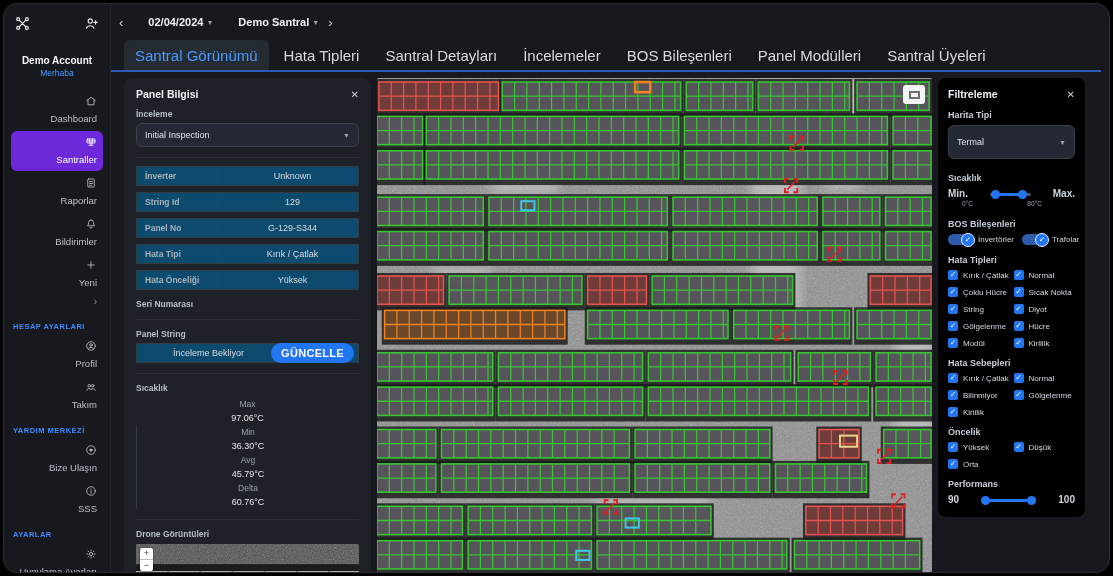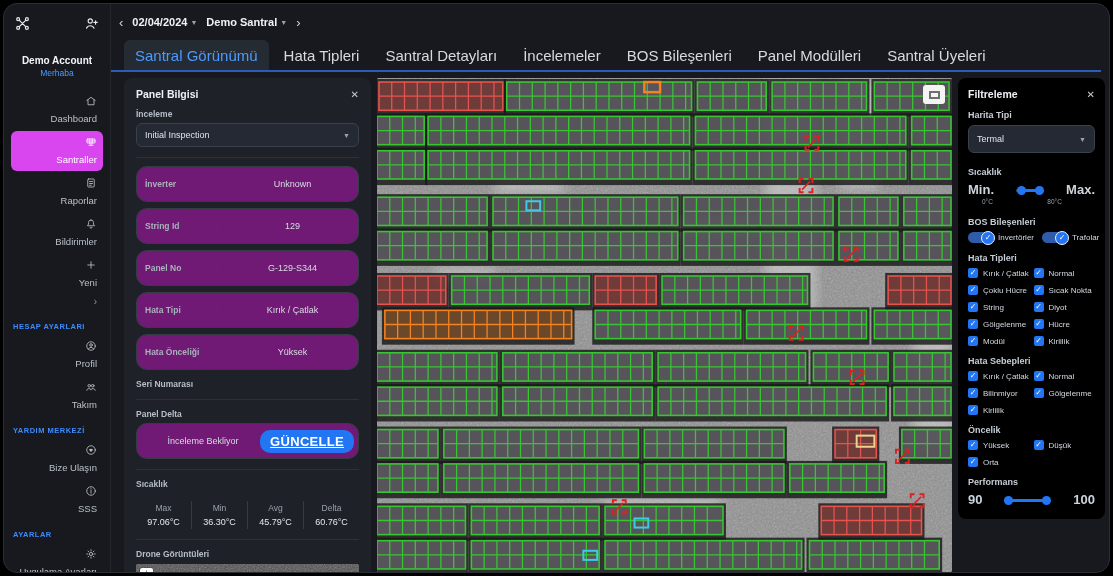--- a/index.html
+++ b/index.html
@@ -14,65 +14,65 @@
   .sb-top { display:flex; justify-content:space-between; padding:0 4px; color:#e3e7ec; }
   .sb-top svg { width:15px; height:15px; cursor:pointer; }
   .avatar { margin:14px auto 0; width:54px; height:54px; border-radius:50%;
     background:#8d939c; display:flex; align-items:flex-end; justify-content:center; overflow:hidden; }
   .avatar svg { width:40px; height:40px; }
   .user-name { margin-top:10px; text-align:center; font-size:10px; font-weight:700; color:#f2f4f7; }
   .greeting { margin-top:2px; text-align:center; font-size:8.5px; color:#4d9aff; }
   nav { margin-top:12px; display:flex; flex-direction:column; gap:1px; }
   .nav-item { display:flex; align-items:flex-end; gap:7px; padding:5px 6px; border-radius:6px;
     font-size:9.5px; color:#b9c0c9; cursor:pointer; line-height:1.15;flex-direction:column; }
-  .nav-item.active { background:#d946ef; color:#fff; }
+  .nav-item.active { background:#6d28d9; color:#fff; }
   .nav-item svg { width:12px; height:12px; flex:none; }
   .nav-item .chev { margin-left:auto; font-size:10px; color:#8b939d; }
   .section-title { margin:9px 2px 3px; font-size:7.5px; font-weight:700; letter-spacing:.5px; color:#3d8bfd; }
   .logo { margin-top:auto; display:flex; align-items:center; justify-content:center; gap:2px;
     font-size:11px; letter-spacing:2.5px; color:#e8ebef; font-weight:500; padding-bottom:4px; }
   .logo svg { width:13px; height:13px; }
 
   
   .main { flex:1; display:flex; flex-direction:column; min-width:0; }
   .topbar { height:36px; display:flex; align-items:center; gap:9px; padding-left:8px;
     color:#eef1f5; font-size:11px; font-weight:700; }
   .topbar .nav-arrow { color:#cfd4da; font-size:13px; cursor:pointer; font-weight:400; }
   .topbar .caret { font-size:7px; color:#9aa2ac; margin-left:3px; }
-  .picker { display:flex; align-items:center; cursor:pointer; }
+  .picker { display:flex; align-items:center; cursor:pointer;margin-left:16px; }
 
   .tabbar { display:flex; gap:4px; padding-left:13px; margin-right:8px;
     border-bottom:2px solid #2a5cb8; }
   .tab { padding:7px 11px 6px; font-size:15px; color:#d6dae0; cursor:pointer;
     border-radius:6px 6px 0 0; white-space:nowrap; }
   .tab.active { background:#252b33; color:#4d9aff; }
 
-  .content { flex:1; display:flex; gap:6px; padding:6px 4px 0 13px; min-height:0; }
+  .content { flex:1; display:flex; gap:6px; padding:6px 24px 0 13px; min-height:0; }
 
   
   .panel-info { width:247px; flex:none; background:#1e2228; border-radius:8px 8px 0 0;
     padding:10px 12px; overflow:hidden; }
   .card-head { display:flex; align-items:center; justify-content:space-between; }
   .card-title { font-size:10.5px; font-weight:700; color:#eef1f5; }
   .x-btn { color:#c6ccd4; font-size:10px; cursor:pointer; }
   .pi-label { margin:9px 0 4px; font-size:8.5px; font-weight:700; color:#b6bec8; }
   .select-row { height:24px; border:1px solid #3a414b; border-radius:6px; background:#242933;
     display:flex; align-items:center; justify-content:space-between; padding:0 8px;
     font-size:9px; color:#dfe4ea; cursor:pointer; }
   .select-row .caret { font-size:7px; color:#9aa2ac; }
   .div { border:none; border-top:1px solid #2d323a; margin:10px 0 8px; }
-  .field-row { height:36px; border:1px solid #353c46; border-radius:11px; background:#701a75;
+  .field-row { height:20px; border:1px solid #353c46; border-radius:1px; background:#0c4a6e;
     display:flex; align-items:center; margin-bottom:6px; }
   .field-label { width:80px; padding-left:8px; font-size:8.5px; font-weight:700; color:#a9b1bb; }
   .field-sep { width:1px; height:12px; background:#3a414a; }
   .field-value { padding-left:9px; font-size:9px; color:#d8dde3; flex:1;text-align:center; }
   .serial-icon { margin-right:7px; width:15px; height:13px; cursor:pointer; }
-  .update-btn { margin-right:4px; background:#2276f3; color:#fff; font-size:13px; font-weight:700;
-    border:none; border-radius:10px; padding:4px 10px; cursor:pointer; letter-spacing:.3px;text-decoration:underline; }
-  .temps { display:flex; margin-top:12px; }
+  .update-btn { margin-right:4px; background:#2276f3; color:#fff; font-size:11px; font-weight:700;
+    border:none; border-radius:10px; padding:4px 10px; cursor:pointer; letter-spacing:.3px; }
+  .temps { display:flex; margin-top:4px;flex-direction:column; }
   .temp-col { flex:1; text-align:center; padding:2px 0; }
   .temp-col + .temp-col { border-left:1px solid #343b44; }
   .temp-name { font-size:8.5px; color:#99a1ab; margin-bottom:4px; }
   .temp-val { font-size:9px; color:#e3e7ec; }
   .thumb { position:relative; margin-top:5px; border-radius:3px; overflow:hidden; background:#777; }
   .thumb svg { display:block; width:100%; }
   .zoom-ctl { position:absolute; top:4px; left:4px; width:13px; background:#fff; border-radius:2px;
     font-size:9px; line-height:11px; color:#444; text-align:center; cursor:pointer;
     box-shadow:0 0 2px rgba(0,0,0,.6); }
   .zoom-ctl div + div { border-top:1px solid #bbb; }
@@ -86,21 +86,21 @@
 
   
   .filters { width:147px; flex:none; background:#000000; border-radius:8px; padding:10px 10px 12px;
     height:fit-content; color:#cdd4dc; }
   .f-label { margin:10px 0 5px; font-size:9px; font-weight:700; color:#c6cdd5; }
   .slider { position:relative; height:10px; flex:1; }
   .slider .track { position:absolute; top:4px; left:0; right:0; height:3px; background:#49505a; border-radius:2px; }
   .slider .fill { position:absolute; top:4px; height:3px; background:#2276f3; border-radius:2px; }
   .slider .knob { position:absolute; top:1px; width:9px; height:9px; border-radius:50%;
     background:#2276f3; cursor:pointer; }
-  .slider-row { display:flex; align-items:center; gap:22px; font-size:13px; color:#cdd4dc; font-weight:700; }
+  .slider-row { display:flex; align-items:center; gap:22px; font-size:10px; color:#cdd4dc; font-weight:700; }
   .tick-row { position:relative; height:9px; font-size:6.5px; color:#9aa2ad; margin:1px 14px 0; }
   .toggles { display:flex; gap:8px; }
   .toggle { display:flex; align-items:center; gap:4px; cursor:pointer; }
   .tg-track { position:relative; width:26px; height:11px; border-radius:6px; background:#2e5cab; flex:none; }
   .tg-knob { position:absolute; right:-1px; top:-1.5px; width:14px; height:14px; border-radius:50%;
     background:#2276f3; border:1.5px solid #eaf1ff; color:#fff; font-size:8px; line-height:11px; text-align:center; }
   .tg-label { font-size:8px; color:#d3d9e0; }
   .cb-grid { display:grid; grid-template-columns:1fr 1fr; row-gap:7px; column-gap:4px; }
   .cb-item { display:flex; align-items:center; gap:5px; cursor:pointer; }
   .cb-box { width:10px; height:10px; flex:none; border-radius:2px; background:#2276f3; color:#fff;
@@ -290,21 +290,21 @@
               <span class="field-value">Kırık / Çatlak</span>
             </div>
             <div class="field-row">
               <span class="field-label">Hata Önceliği</span>
               <span class="field-sep"></span>
               <span class="field-value">Yüksek</span>
             </div>
           </div>
         <div class="pi-label">Seri Numarası</div>
         <hr class="div">
-        <div class="pi-label">Panel Delta</div>
+        <div class="pi-label">Panel String</div>
         <div class="field-row">
           <span class="field-value">İnceleme Bekliyor</span>
           <button class="update-btn">GÜNCELLE</button>
         </div>
         <hr class="div">
         <div class="pi-label">Sıcaklık</div>
         <div class="temps" id="pi-temps">
             <div class="temp-col">
               <div class="temp-name">Max</div>
               <div class="temp-val">97.06°C</div>
@@ -603,21 +603,21 @@
             <span></span>
           </button>
       </div>
 
       <aside class="filters">
         <div class="card-head">
           <span class="card-title">Filtreleme</span>
           <span class="x-btn">✕</span>
         </div>
         <div class="f-label">Harita Tipi</div>
-        <div class="select-row" style="height:28px;gap:20px;">
+        <div class="select-row" style="height:34px;gap:20px;">
           <span>Termal</span>
           <span class="caret">▼</span>
         </div>
         <div class="f-label" style="margin-top:14px;">Sıcaklık</div>
         <div class="slider-row">
           <span>Min.</span>
           <div class="slider">
             <div class="track"></div>
             <div class="fill" style="left:4%; width:68%;"></div>
             <div class="knob" style="left:2%;"></div>

